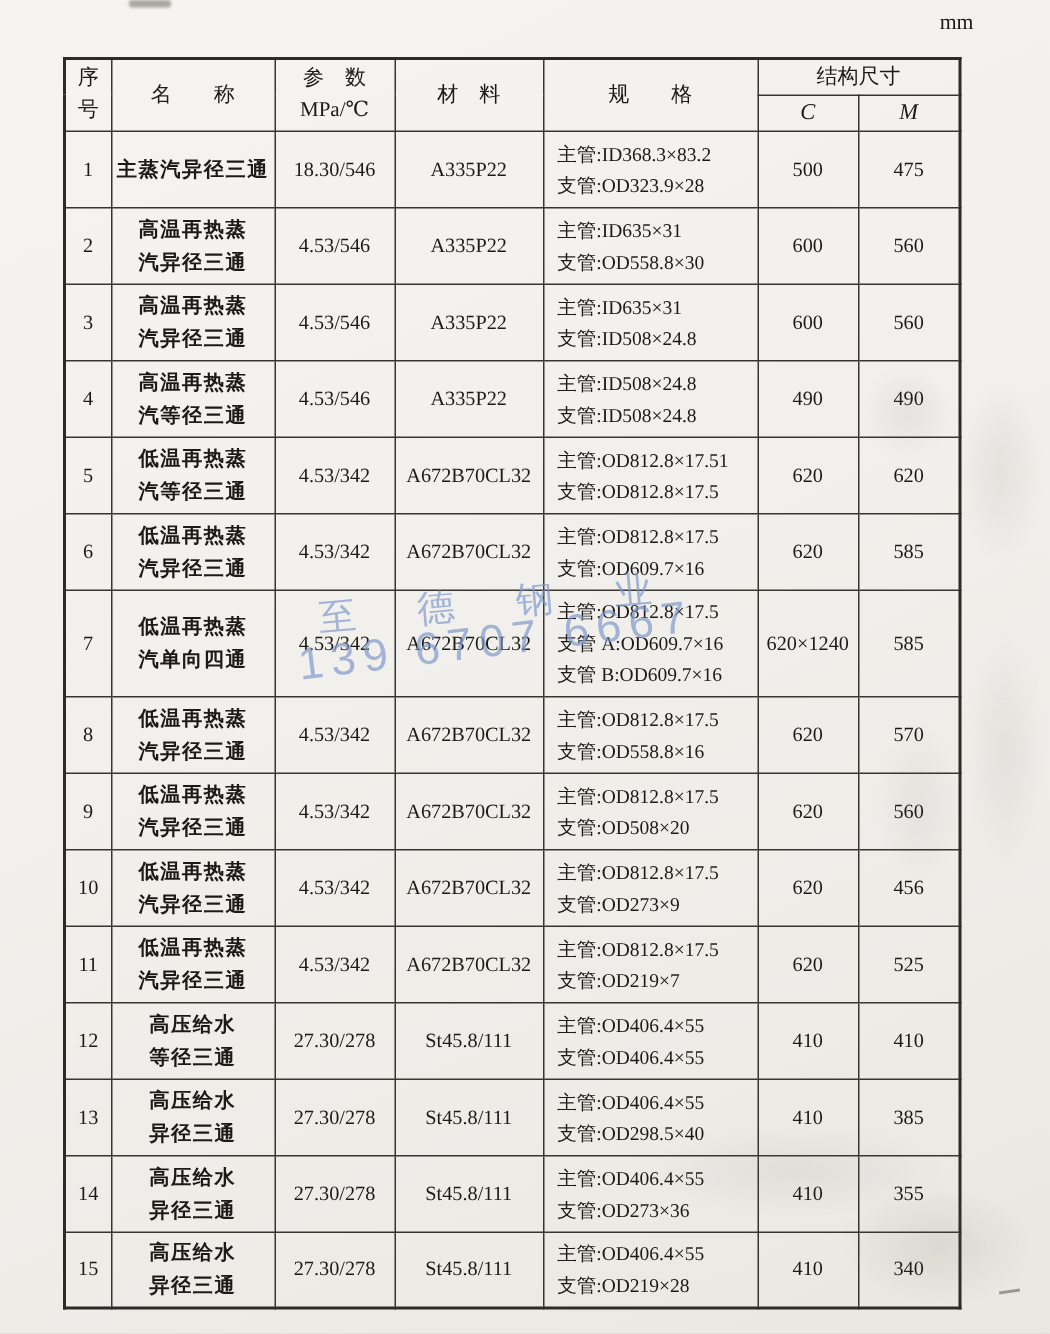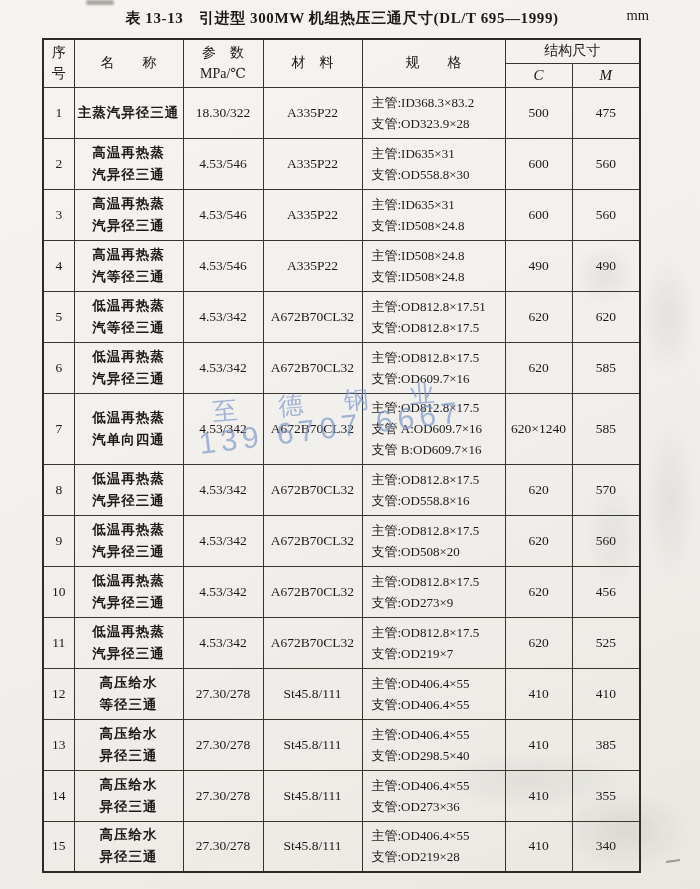--- a/index.html
+++ b/index.html
@@ -52,21 +52,20 @@
   .dash{position:absolute;left:666px;top:860px;width:14px;height:2px;background:#7a766e;
         opacity:0.7;transform:rotate(-8deg);pointer-events:none;}
 </style>
 </head>
 <body>
 
 <div class="page">
 
   <div class="topmark"></div>
 
-  <div class="title">表 13-13　引进型 300MW 机组热压三通尺寸(DL/T 695—1999)</div>
   <div class="unit">mm</div>
 
   <table>
     <colgroup>
       <col style="width:31px">
         <col style="width:109px">
         <col style="width:80px">
       <col style="width:99px">
         <col style="width:143px">
         <col style="width:67px">
@@ -91,21 +90,21 @@
         <td class="cm">C</td>
         <td class="cm">M</td>
       </tr>
     </thead>
     <tbody>
         <tr>
           <td class="col-no">1</td>
           <td class="col-name">
             <div class="line">主蒸汽异径三通</div>
           </td>
-          <td class="col-param">18.30/322</td>
+          <td class="col-param">18.30/546</td>
           <td class="col-mat">A335P22</td>
           <td class="col-spec">
             <div class="line">主管:ID368.3×83.2</div>
             <div class="line">支管:OD323.9×28</div>
           </td>
           <td class="col-c">500</td>
           <td class="col-m">475</td>
         </tr>
         <tr>
           <td class="col-no">2</td>

